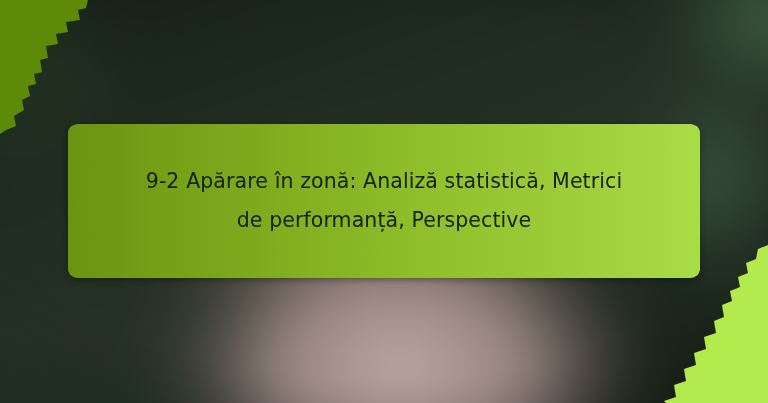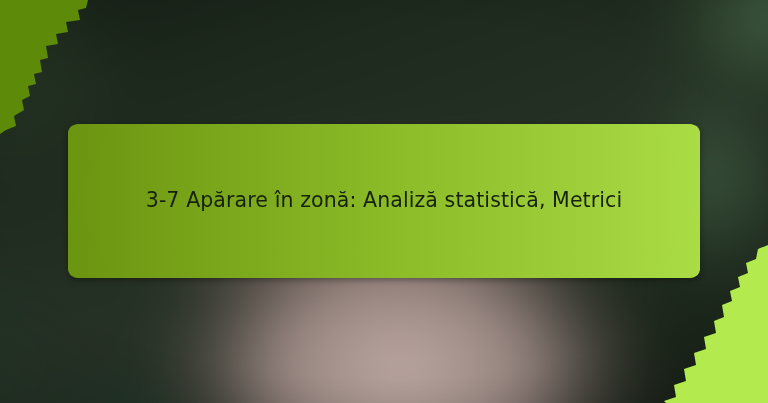--- a/index.html
+++ b/index.html
@@ -196,17 +196,18 @@
         Z" fill="url(#bannerGrad)" mask="url(#notchMask)"></path>
       <defs>
         <mask id="notchMask">
           <rect x="0" y="0" width="632" height="154" fill="#fff"></rect>
           <path d="M -2,-2 L 44,-2 L 4,77 L 44,156 L -2,156 Z" fill="#000"></path>
           <path d="M 634,-2 L 588,-2 L 628,77 L 588,156 L 634,156 Z" fill="#000"></path>
         </mask>
       </defs>
     </svg>
     <div class="banner-text" style="color: rgb(22, 33, 15);">
-      <span class="banner-line">3-7 Apărare în zonă: Analiză statistică, Metrici</span>
+      <span class="banner-line">9-2 Apărare în zonă: Analiză statistică, Metrici</span>
+      <span class="banner-line">de performanță, Perspective</span>
     </div>
   </div>
 
 </div>
 
 </body></html>

